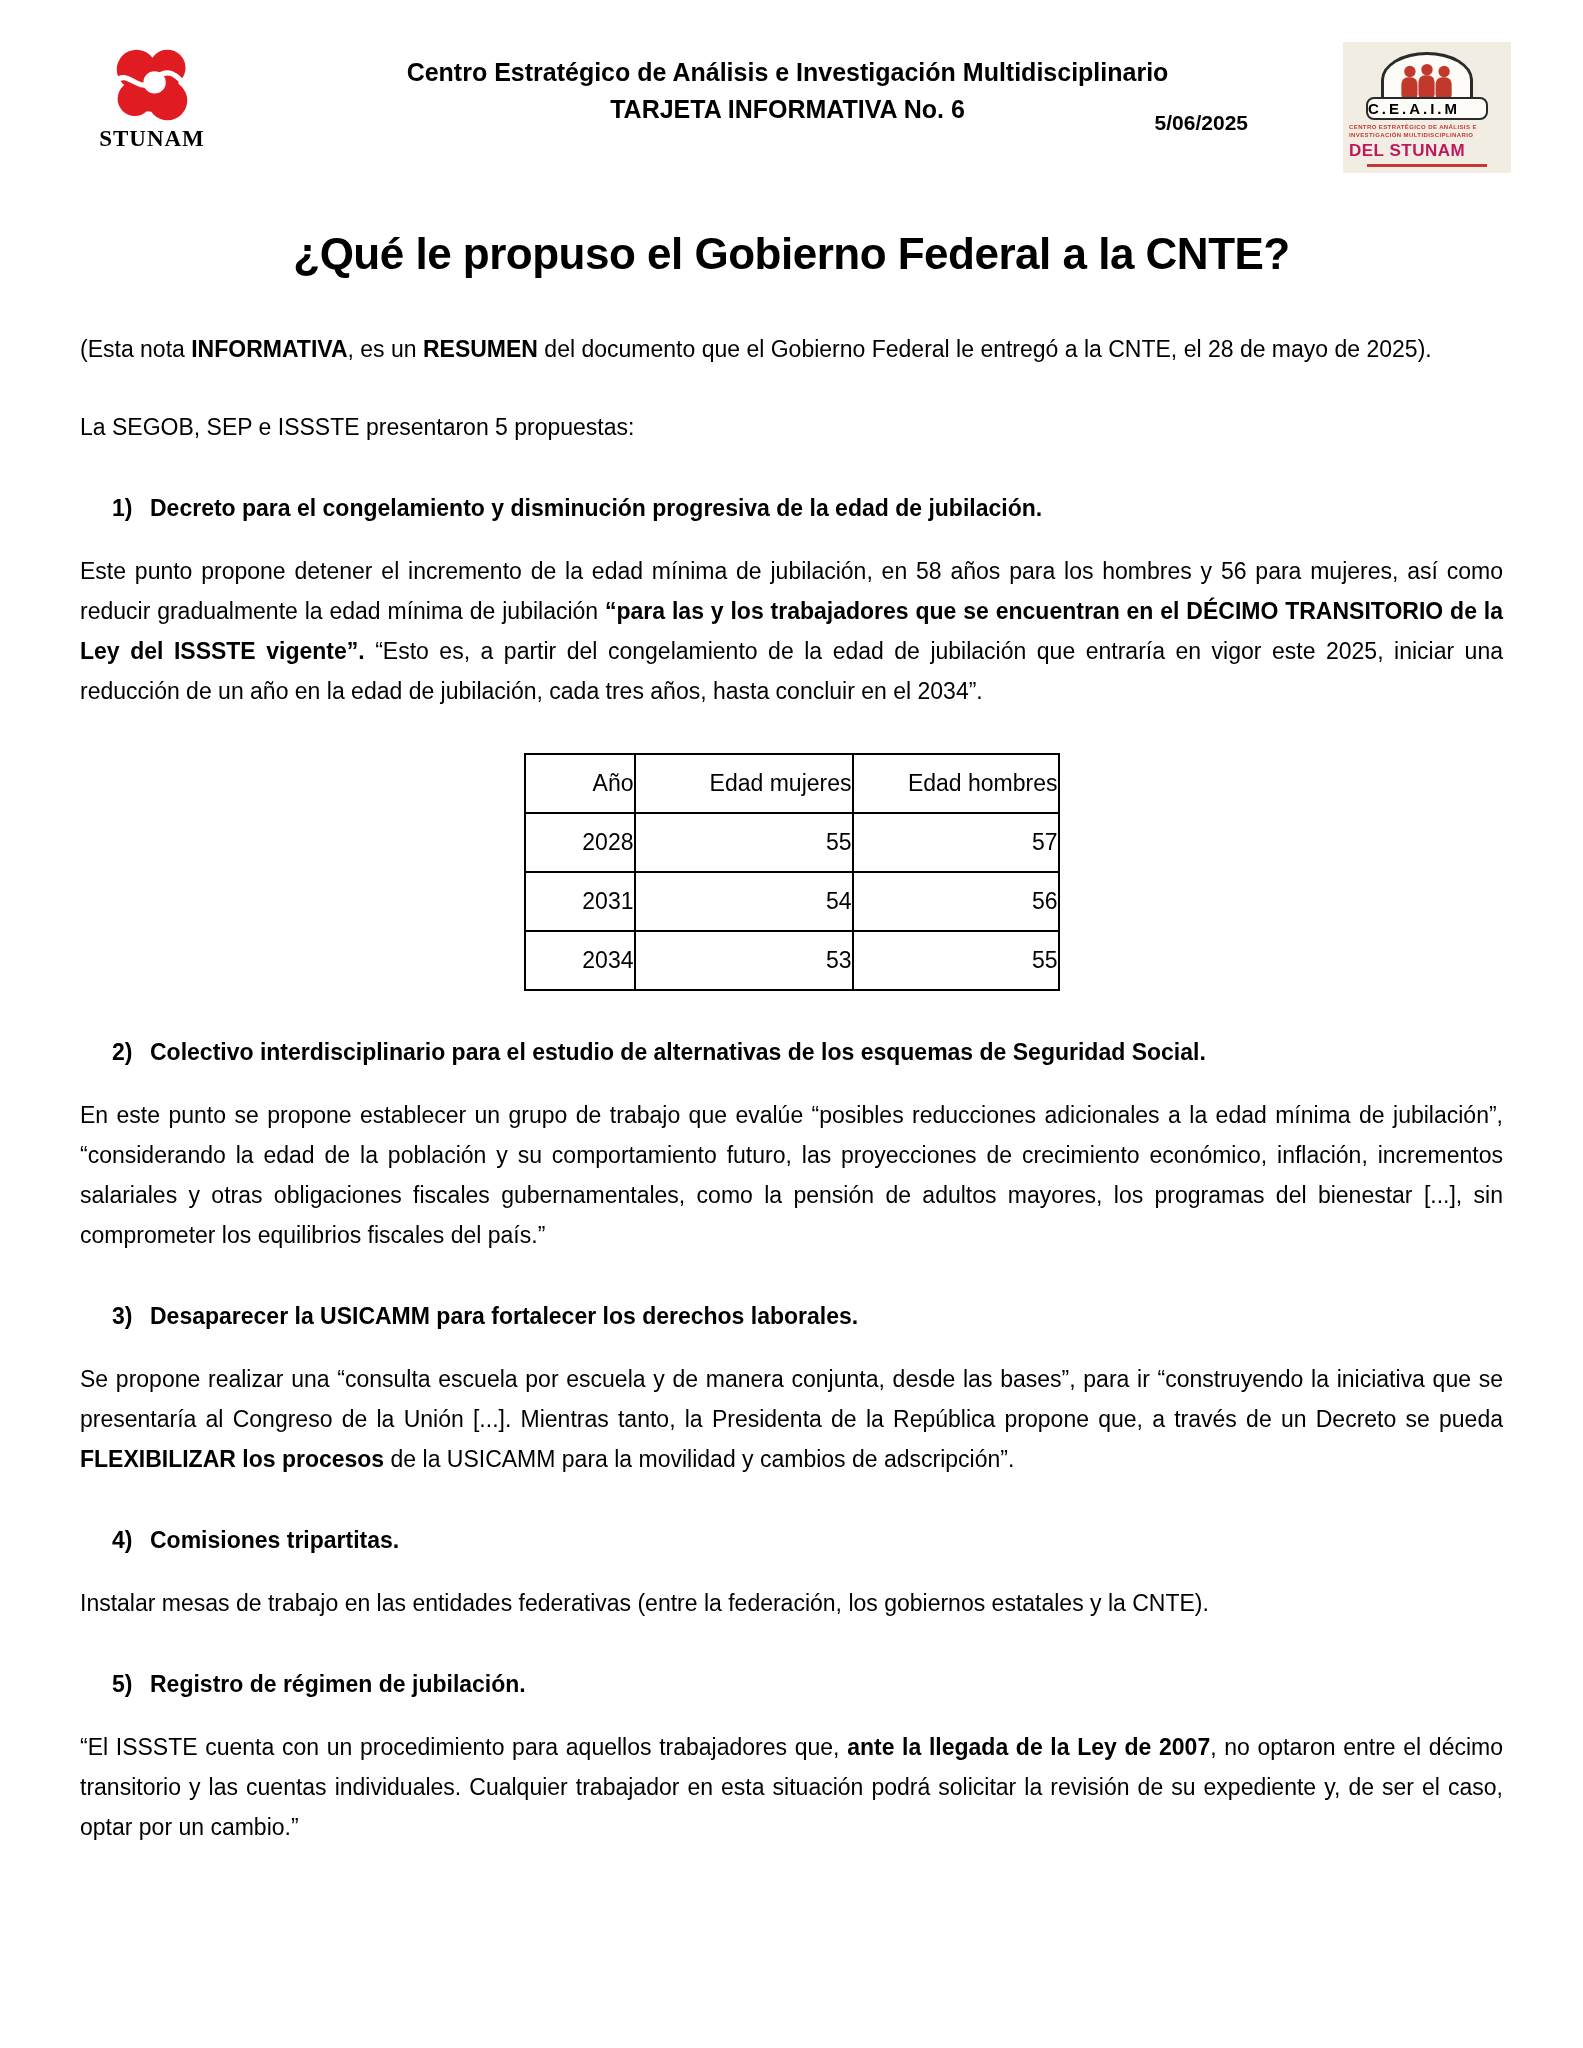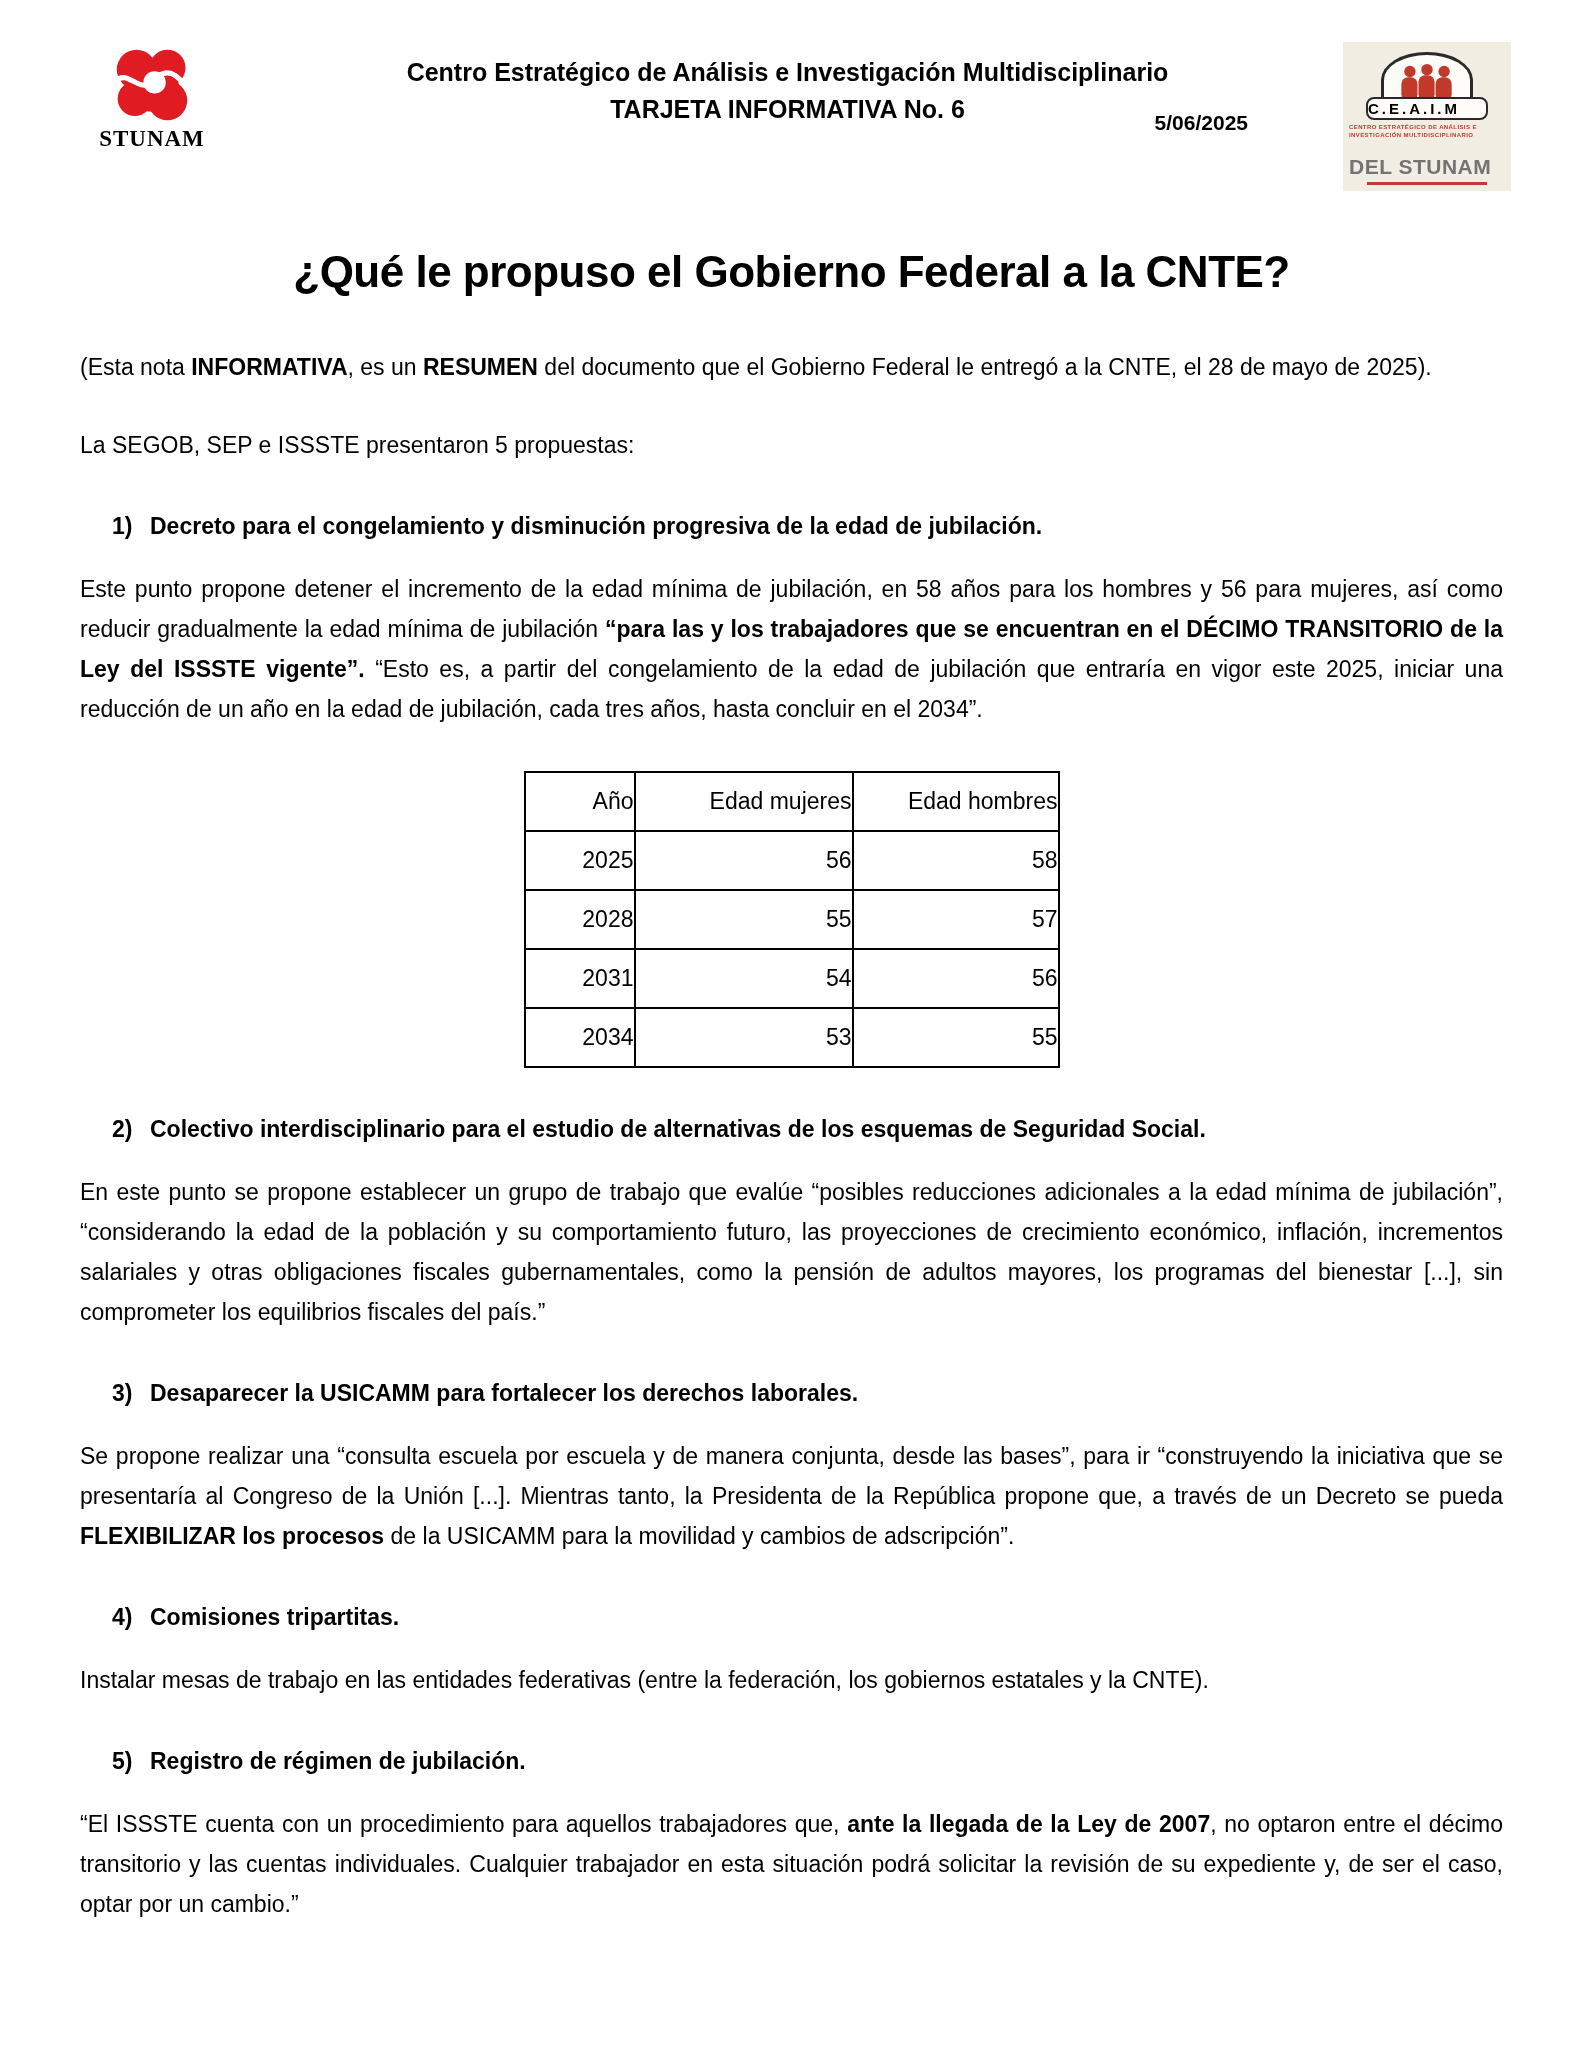--- a/index.html
+++ b/index.html
@@ -96,24 +96,24 @@
   .ceaim-sub {
     color: #c23a32;
     font-size: 6px;
     line-height: 8px;
     letter-spacing: 0.4px;
     margin-top: 3px;
     font-weight: bold;
   }
   .ceaim-del {
     font-weight: bold;
-    font-size: 21px;
+    font-size: 17px;
     letter-spacing: 0.5px;
-    color: #737373;
-    margin-top: 16px;
+    color: #be185d;
+    margin-top: 2px;
   }
   .ceaim-rule {
     height: 3px;
     background: #c23a32;
     width: 120px;
     margin: 3px auto 0;
   }
   
   .doc-title {
     text-align: center;
@@ -234,25 +234,20 @@
   <table class="ages-table">
     <thead>
       <tr>
         <th>Año</th>
         <th>Edad mujeres</th>
         <th>Edad hombres</th>
       </tr>
     </thead>
     <tbody>
         <tr>
-          <td>2025</td>
-          <td>56</td>
-          <td>58</td>
-        </tr>
-        <tr>
           <td>2028</td>
           <td>55</td>
           <td>57</td>
         </tr>
         <tr>
           <td>2031</td>
           <td>54</td>
           <td>56</td>
         </tr>
         <tr>

